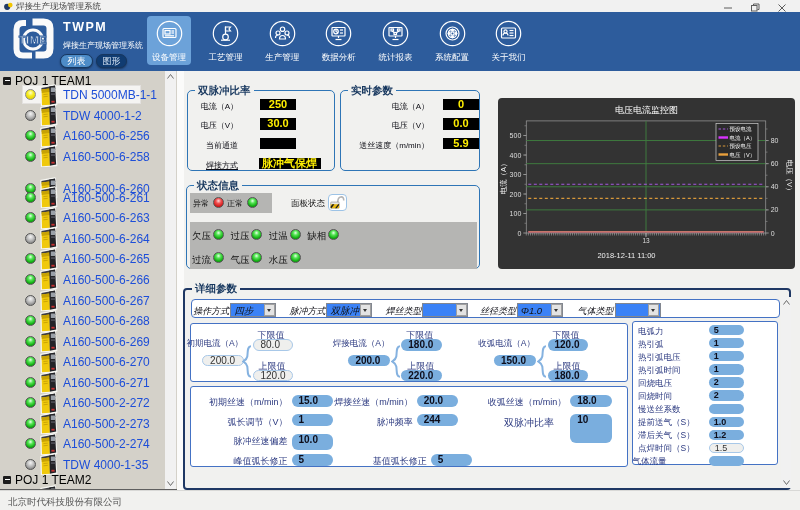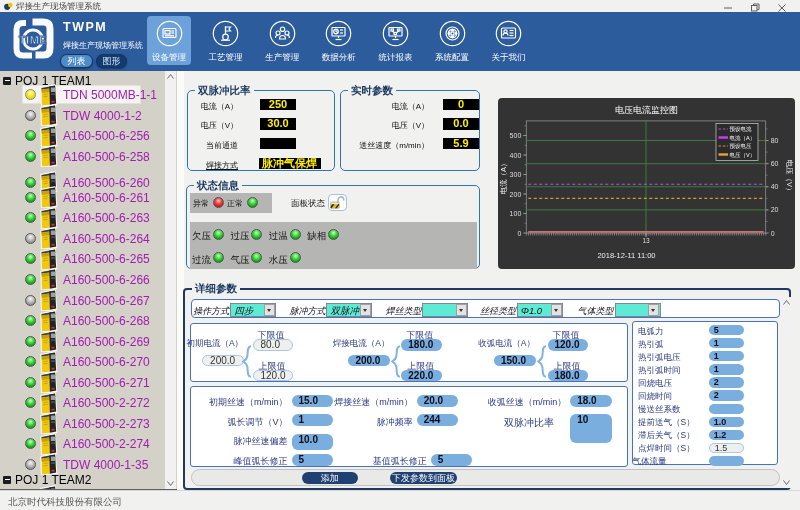--- a/index.html
+++ b/index.html
@@ -35,21 +35,21 @@
   .expander:after { content:""; position:absolute; left:1.5px; top:3.5px; width:5px; height:1px; background:#fff; }
   .tree-group .glabel { font-size:12px; color:#000; white-space:nowrap; }
   .tree-item { position:absolute; left:0; width:164px; height:20.5px; }
   .tree-item .sel { position:absolute; left:22px; top:0px; width:119px; height:19.5px; background:#f5f4f2; border:1px solid #e3e1df; }
   .led { position:absolute; left:25px; top:4.5px; width:11px; height:11px; border-radius:50%; }
   .led.green  { background:radial-gradient(circle at 50% 32%, #eaffea 0%, #56e556 30%, #12b012 68%, #077407 100%); border:1px solid #555; }
   .led.gray   { background:radial-gradient(circle at 50% 32%, #f4f4f4 0%, #c9c9c9 35%, #909090 75%, #6d6d6d 100%); border:1px solid #555; }
   .led.yellow { background:radial-gradient(circle at 50% 32%, #ffffcf 0%, #f6ec23 40%, #e3d400 80%, #b5a900 100%); border:1px solid #888; }
   .led.red    { background:radial-gradient(circle at 50% 32%, #ffd9d9 0%, #f05050 35%, #d01515 75%, #8e0606 100%); border:1px solid #555; }
   .tree-item svg.welder { position:absolute; left:38px; top:-1px; }
-  .tree-item .tlabel { position:absolute; left:63px; top:3.5px; font-size:12px; color:#a21caf; white-space:nowrap; }
+  .tree-item .tlabel { position:absolute; left:63px; top:3.5px; font-size:12px; color:#1d4ed8; white-space:nowrap; }
   
   .vscroll { position:absolute; background:#f1f1f1; }
   #tree-scroll { left:165px; top:0; width:11px; height:418px; }
   .vscroll .arrow { position:absolute; left:0; width:100%; height:11px; }
   .vscroll .arrow svg { display:block; margin:3px auto 0; }
   .vscroll .arrow.up { top:0; } .vscroll .arrow.dn { bottom:0; }
 
   
   #main { position:absolute; left:177px; top:71px; width:623px; height:419px; background:#f1f1ef; }
   #main .gutter { position:absolute; left:0; top:0; width:7px; height:419px; background:#fbfbfa; }
@@ -74,21 +74,21 @@
   #panel-state-label { position:absolute; left:104px; top:12px; font-size:8.5px; color:#111; }
   #lock-icon { position:absolute; left:141px; top:8px; background:#fff; border:1px solid #9dc3e6; border-radius:4px; }
 
   
   #chart { position:absolute; left:321px; top:27px; width:297px; height:171px; background:#333333; border-radius:4px;padding-left:41px; }
   #chart svg { position:absolute; left:0; top:0; }
 
   
   .combo-row { position:absolute; left:6px; top:9px; width:589px; height:19px; background:#fff; border:1px solid #4472c4; border-radius:4px;font-style:italic; }
   .combo-label { position:absolute; top:4.5px; font-size:9px; color:#0c0c14; white-space:nowrap; text-align:right; width:42px; }
-  .combo { position:absolute; top:2.5px; height:14px; background:#5eead4; border:1px solid #828790; }
+  .combo { position:absolute; top:2.5px; height:14px; background:#3b82f6; border:1px solid #828790; }
   .combo .cval { position:absolute; left:3px; top:1.5px; font-size:9.5px; color:#111; }
   .combo .cbtn { position:absolute; right:0.5px; top:0.5px; width:11px; height:11.5px; background:#e3e3e3; border:1px solid #a0a0a0; }
   .combo .cbtn:after { content:""; position:absolute; left:2px; top:4px; border-left:2.8px solid transparent; border-right:2.8px solid transparent; border-top:3.6px solid #333; }
 
   .subbox { position:absolute; background:#fff; border:1px solid #4472c4; border-radius:3px; }
   #currents-box { left:5px; top:33px; width:438px; height:58.5px; }
   #wire-box     { left:5px; top:95.5px; width:438px; height:81px; }
   #right-box    { left:446.5px; top:31px; width:146.5px; height:144px; }
 
   .pill { position:absolute; height:11.5px; border-radius:6px; background:#7aaede; font-size:10px; font-weight:bold; color:#0d0d1a; line-height:11.5px; padding-left:7px; }
@@ -284,21 +284,21 @@
             <path d="M3.6 5.6 L11.6 4.5 L11.9 20.7 L4 21.2 Z" fill="#f0c90c"></path>
             <path d="M3.6 5.6 L11.6 4.5 L11.7 8 L3.8 9 Z" fill="#c7a204"></path>
             <path d="M11.3 2.6 L17 1.8 L18.2 19.6 L11.9 20.7 Z" fill="#232327"></path>
             <rect x="12.8" y="3.6" width="4.2" height="4.4" rx="0.5" fill="#9aa0a8"></rect>
             <rect x="13" y="9.2" width="4.2" height="1.8" fill="#4a4a52"></rect>
             <rect x="13.4" y="16.8" width="3.2" height="1.8" fill="#c53030"></rect>
             <path d="M5.4 10.6 l4.4 -0.5 M5.4 12.8 l4.4 -0.5" stroke="#c7a204" stroke-width="0.9"></path>
           </svg>
           <span class="tlabel">A160-500-6-258</span>
         </div>
-        <div class="tree-item" style="top: 101px;">
+        <div class="tree-item" style="top: 107px;">
           <div class="led green"></div>
           <svg class="welder" width="21" height="22" viewBox="0 0 21 22">
             <path d="M3.2 3.8 L16.8 1.2 L18.4 20.2 L3.8 21.4 Z" fill="none" stroke="#f6f6f2" stroke-width="2" stroke-linejoin="round"></path>
             <path d="M3.4 4 L17 1.6 L17.4 5 L3.8 7 Z" fill="#3c3c42"></path>
             <path d="M3.6 5.6 L11.6 4.5 L11.9 20.7 L4 21.2 Z" fill="#f0c90c"></path>
             <path d="M3.6 5.6 L11.6 4.5 L11.7 8 L3.8 9 Z" fill="#c7a204"></path>
             <path d="M11.3 2.6 L17 1.8 L18.2 19.6 L11.9 20.7 Z" fill="#232327"></path>
             <rect x="12.8" y="3.6" width="4.2" height="4.4" rx="0.5" fill="#9aa0a8"></rect>
             <rect x="13" y="9.2" width="4.2" height="1.8" fill="#4a4a52"></rect>
             <rect x="13.4" y="16.8" width="3.2" height="1.8" fill="#c53030"></rect>
@@ -902,24 +902,20 @@
           <div class="pill" style="left: 76.2px; top: 81.5px; width: 35.7px; height: 10.2px; line-height: 10.2px; font-size: 9px; padding-left: 5px;"></div>
           <span class="dlabel" style="left: 5.5px; top: 94.85px; font-size: 8.5px;">提前送气（S）</span>
           <div class="pill" style="left: 76.2px; top: 94.55px; width: 35.7px; height: 10.2px; line-height: 10.2px; font-size: 9px; padding-left: 5px;">1.0</div>
           <span class="dlabel" style="left: 5.5px; top: 107.9px; font-size: 8.5px;">滞后关气（S）</span>
           <div class="pill" style="left: 76.2px; top: 107.6px; width: 35.7px; height: 10.2px; line-height: 10.2px; font-size: 9px; padding-left: 5px;">1.2</div>
           <span class="dlabel" style="left: 5.5px; top: 120.95px; font-size: 8.5px;">点焊时间（S）</span>
           <div class="pill light" style="left: 76.2px; top: 120.65px; width: 35.7px; height: 10.2px; line-height: 8.2px; font-size: 9px; padding-left: 5px;">1.5</div>
           <span class="dlabel" style="left: 0px; top: 134px; font-size: 8.5px;">气体流量</span>
           <div class="pill" style="left: 76.2px; top: 133.7px; width: 35.7px; height: 10.2px; line-height: 10.2px; font-size: 9px; padding-left: 5px;"></div>
         </div>
-      <div class="btn-strip">
-        <div class="action-btn" id="btn-add">添加</div>
-        <div class="action-btn" id="btn-send">下发参数到面板</div>
-      </div>
     </div>
 
     <div class="vscroll" id="detail-scroll">
       <div class="arrow up">
           <svg width="7" height="5" viewBox="0 0 7 5">
             <path d="M0.5 4.5 L3.5 0.5 L6.5 4.5" fill="none" stroke="#6a6a6a" stroke-width="1"></path>
           </svg>
         </div>
       <div class="arrow dn">
           <svg width="7" height="5" viewBox="0 0 7 5">

